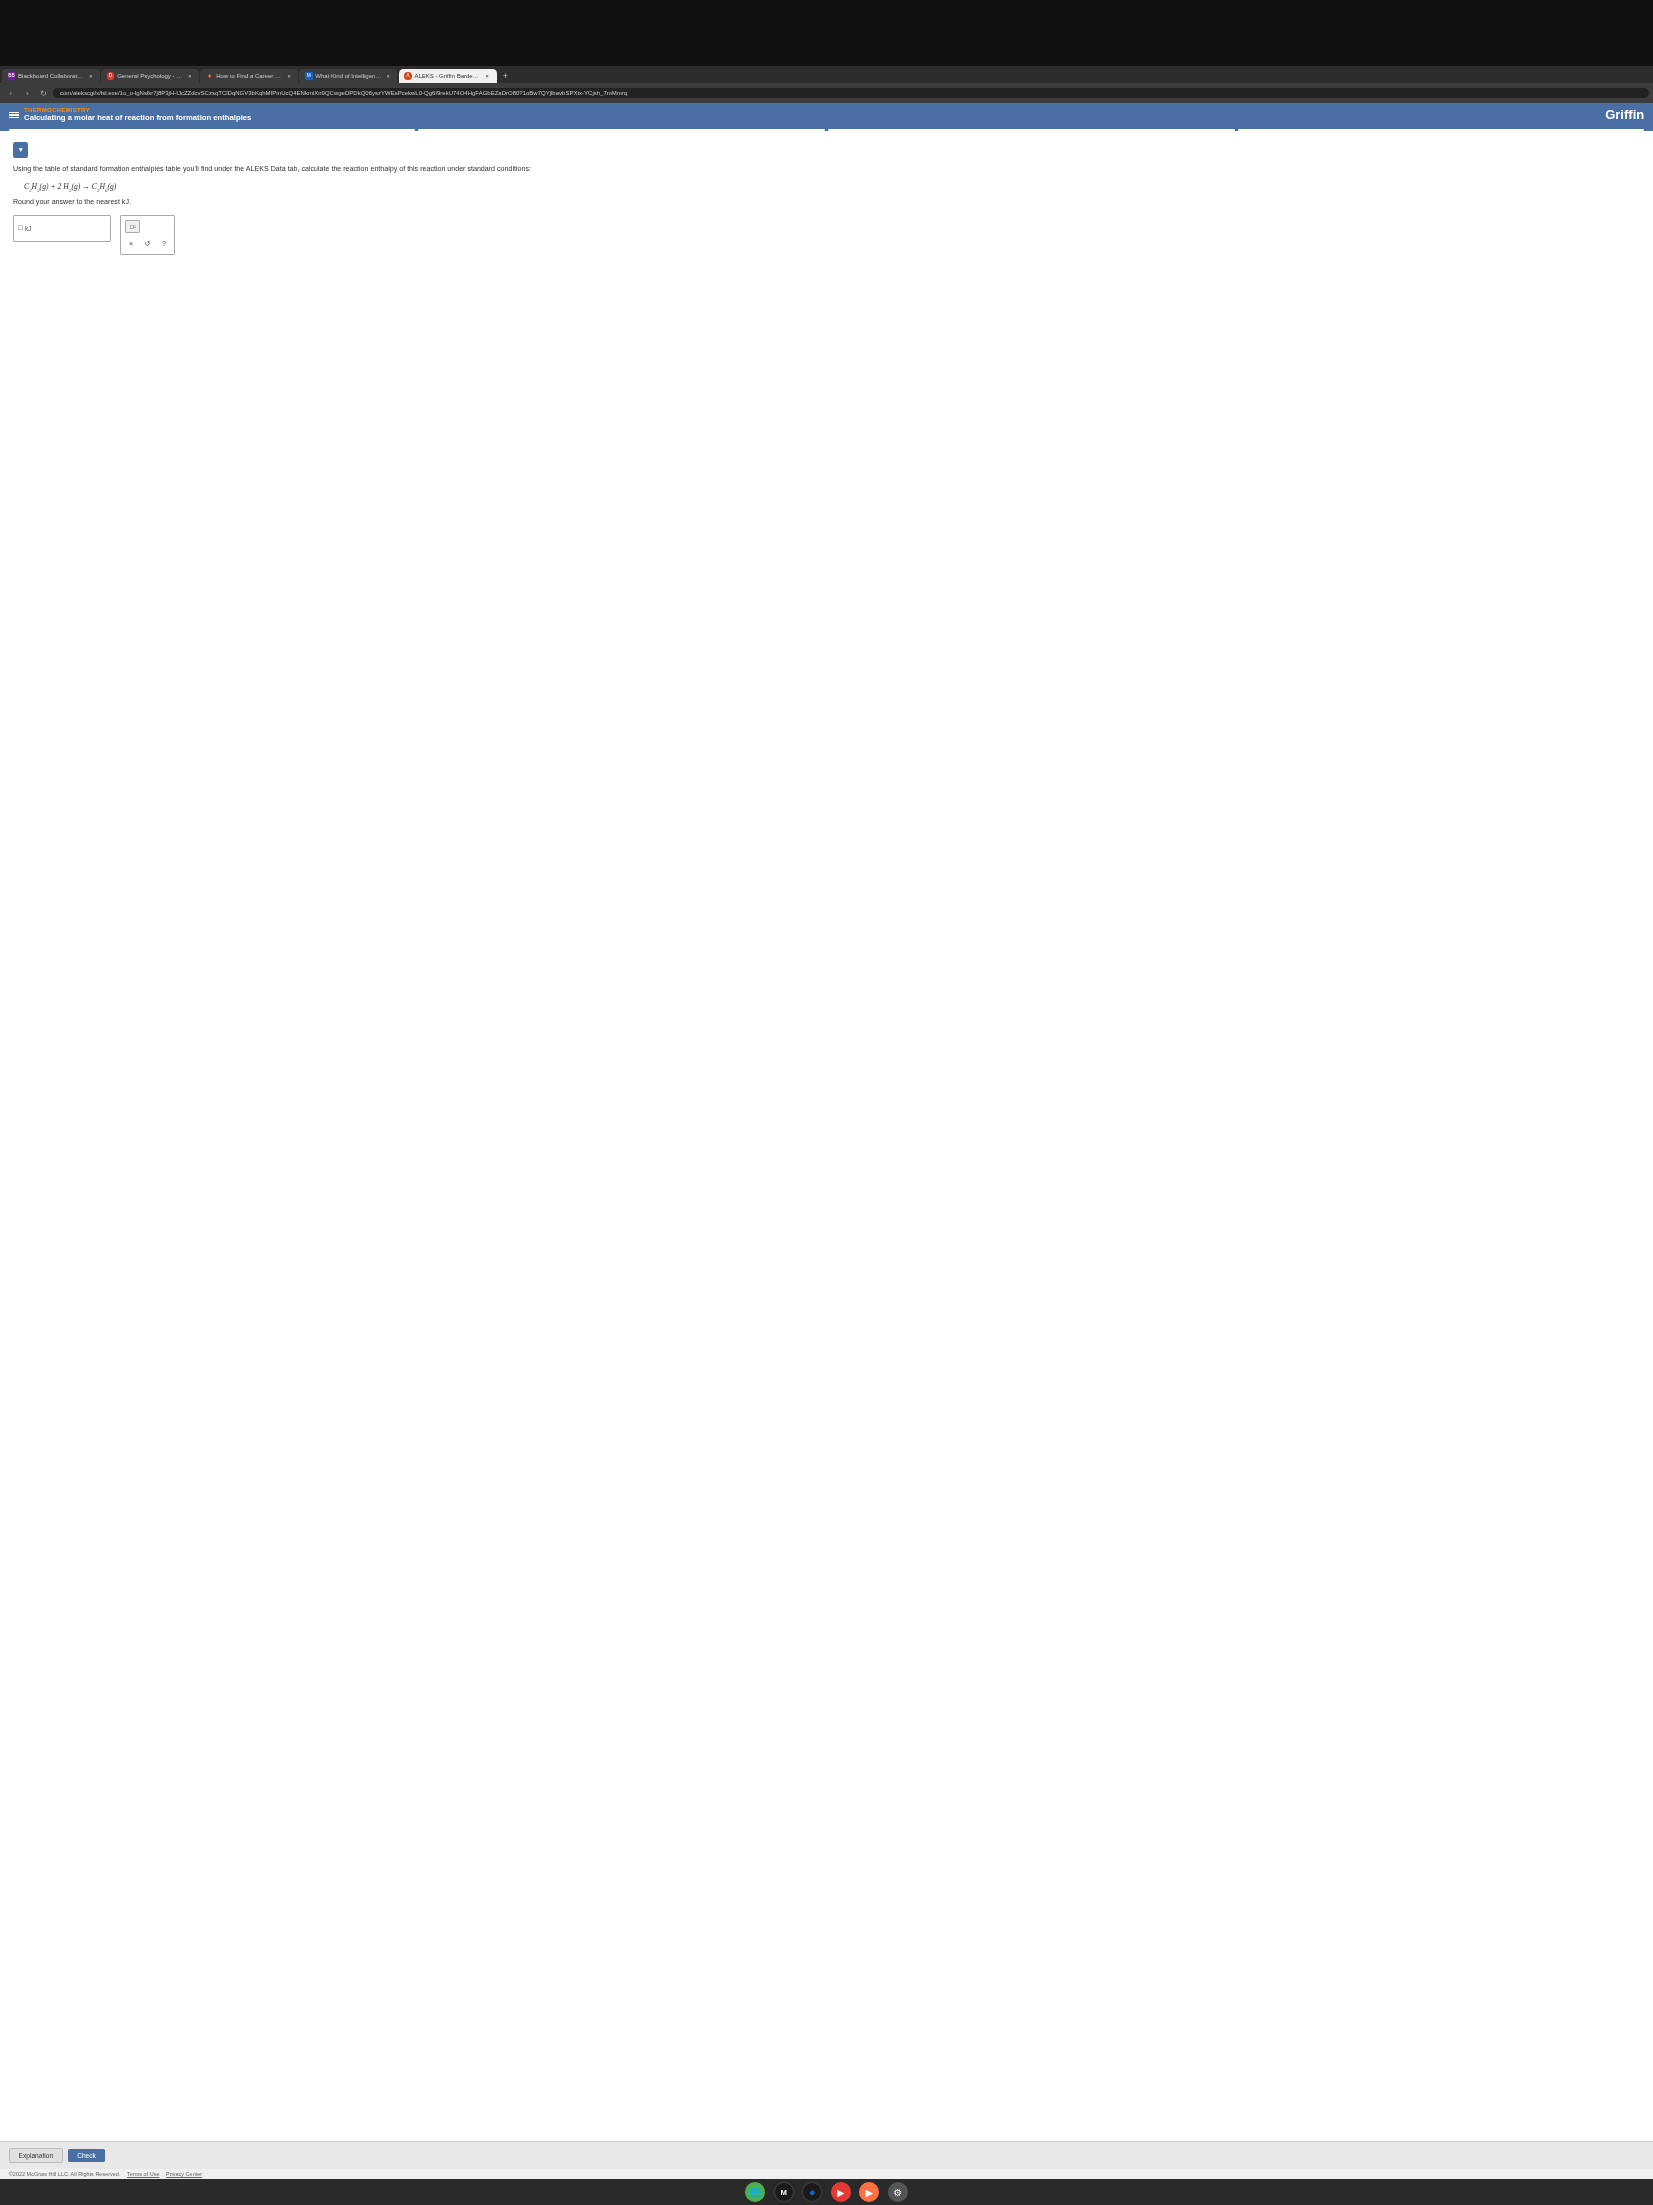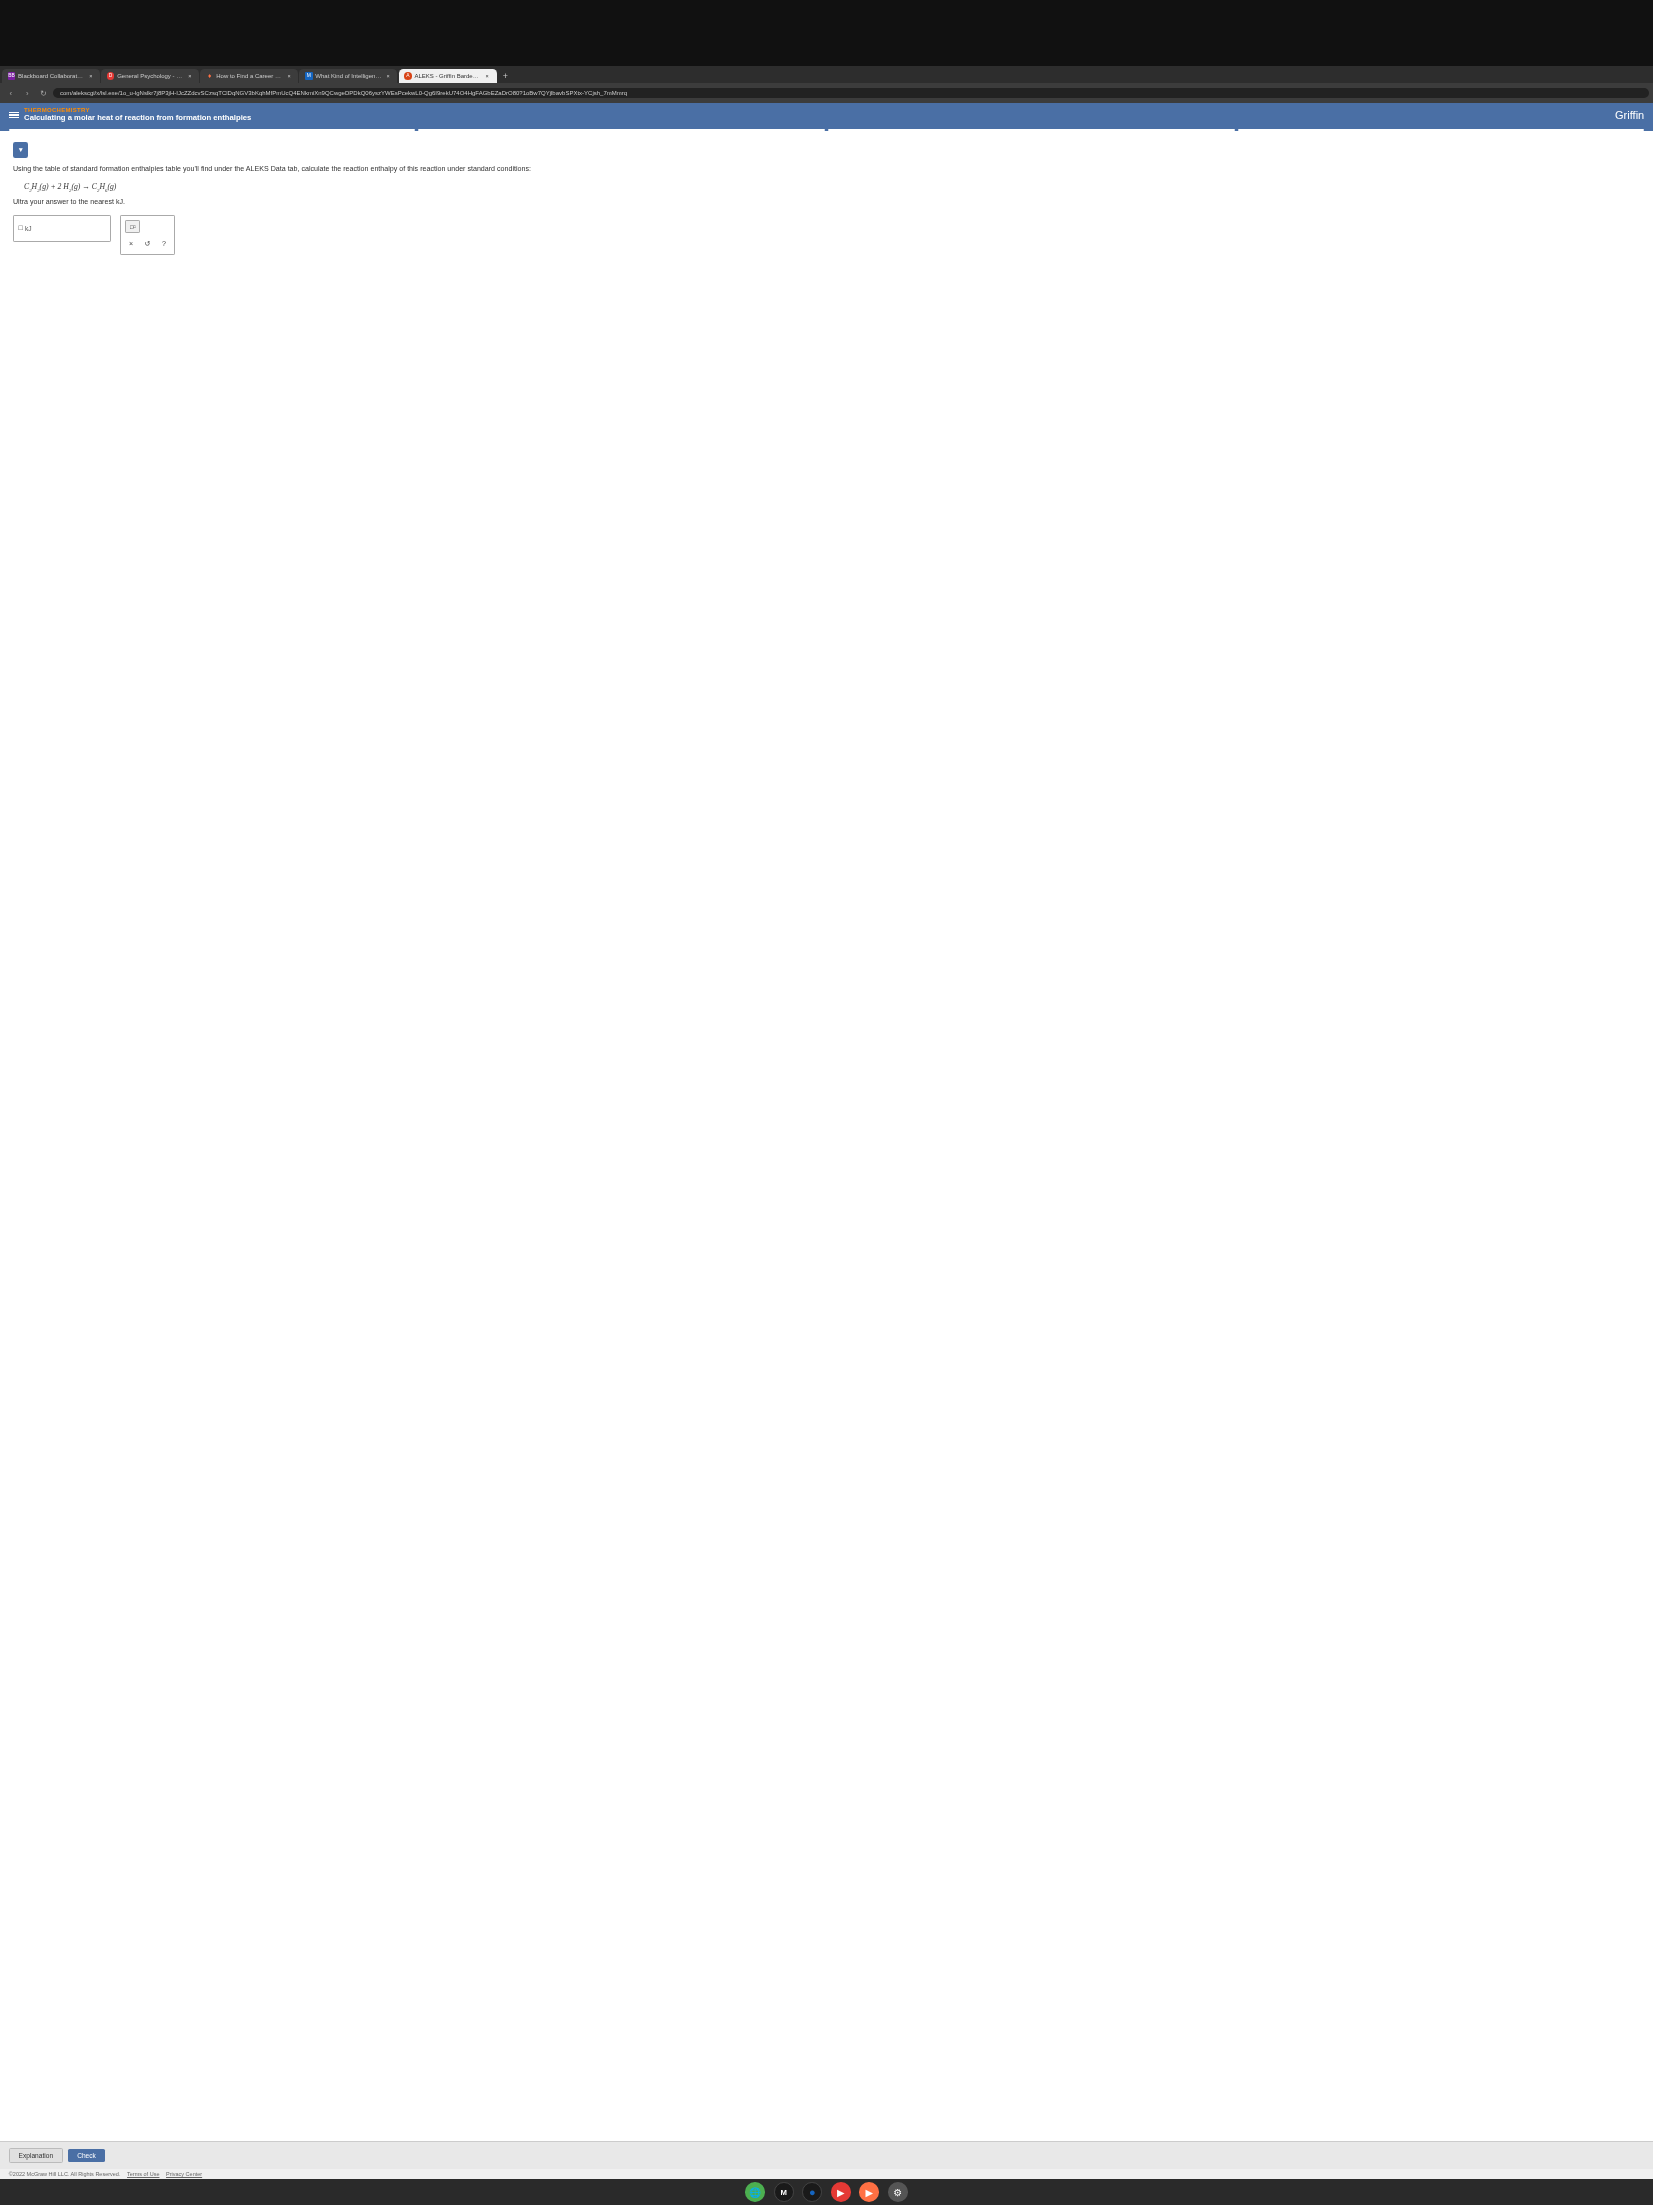--- a/index.html
+++ b/index.html
@@ -174,22 +174,22 @@
       letter-spacing: 0.3px;
     }
 
     .aleks-title {
       font-size: 7.7px;
       font-weight: bold;
       color: white;
     }
 
     .aleks-header-right {
-      font-size: 11px;
-      font-weight: normal;
+      font-size: 13px;
+      font-weight: bold;
       color: white;
     }
 
     
     .progress-area {
       background: #4a6fa5;
       padding: 2.2px 8.8px 0 8.8px;
       display: flex;
       align-items: center;
       gap: 3.3px;
@@ -473,21 +473,21 @@
     <div class="expand-btn">
       <span>▼</span>
     </div>
 
     <p class="problem-text">Using the table of standard formation enthalpies table you'll find under the ALEKS Data tab, calculate the reaction enthalpy of this reaction under standard conditions:</p>
 
     <div class="chemical-equation">
       C<sub>2</sub>H<sub>2</sub>(g) + 2 H<sub>2</sub>(g) → C<sub>2</sub>H<sub>6</sub>(g)
     </div>
 
-    <p class="round-text">Ultra your answer to the nearest kJ.</p>
+    <p class="round-text">Round your answer to the nearest kJ.</p>
 
     <div class="answer-area">
       <div class="answer-input-box">
         <span>□</span>
         <span class="answer-unit"> kJ</span>
       </div>
 
       <div class="math-panel">
         <div class="math-top-row">
           <div class="math-btn superscript-btn">

